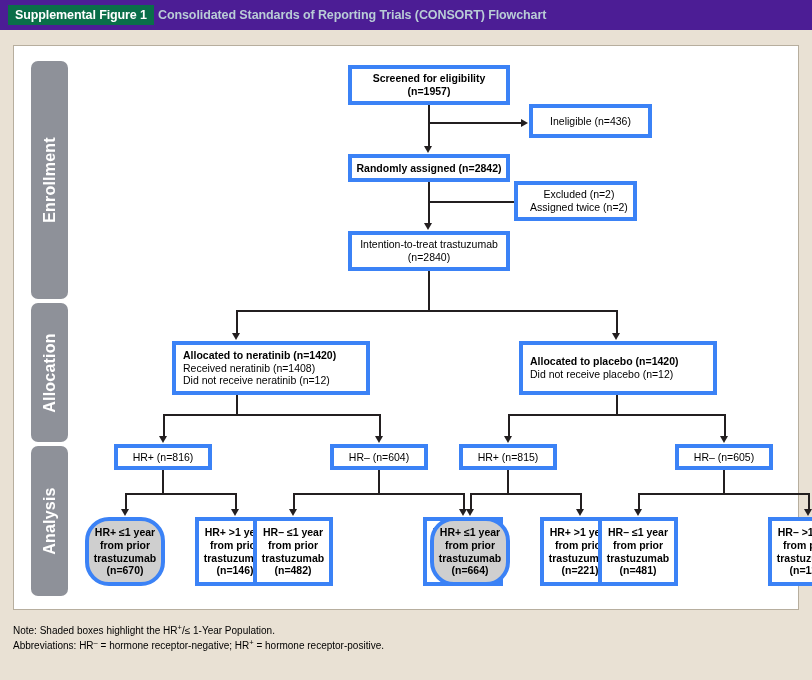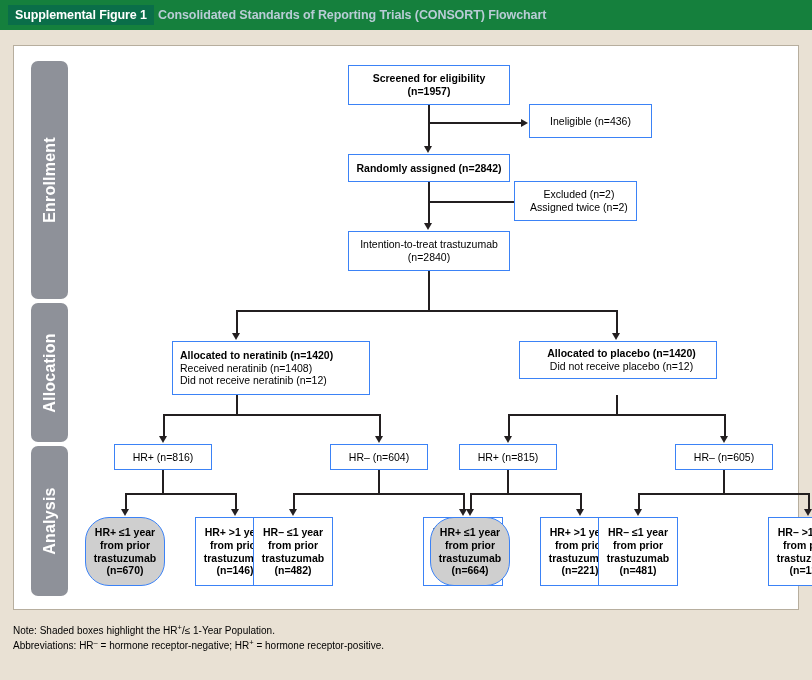--- a/index.html
+++ b/index.html
@@ -16,21 +16,21 @@
     height: 680px;
     background: #e9e1d4;
     overflow: hidden;
   }
 
   
   #header-bar {
     position: absolute;
     left: 0; top: 0;
     width: 812px; height: 30px;
-    background: #15803d;
+    background: #4c1d95;
   }
   #fig-badge {
     position: absolute;
     left: 8px; top: 5px;
     height: 20px;
     padding: 0 7px;
     background: #0a6e49;
     color: #ffffff;
     font-size: 12.5px;
     font-weight: bold;
@@ -77,21 +77,21 @@
     font-size: 16px;
     font-weight: bold;
     white-space: nowrap;
     letter-spacing: 0.2px;
   }
 
   
   .fbox {
     position: absolute;
     box-sizing: border-box;
-    border: 1px solid #3b82f6;
+    border: 4px solid #3b82f6;
     background: #ffffff;
     color: #000000;
     font-size: 10.5px;
     line-height: 12.6px;
     display: flex;
     flex-direction: column;
     justify-content: center;
     overflow: hidden;
   }
   .fbox.shaded { background: #cfcfcf; border-radius: 24px; }
@@ -203,21 +203,21 @@
     <div class="arrow-d" style="left:218px; top:287px;"></div>
     <div class="vline" style="left:602px; top:264px; height:25px;"></div>
     <div class="arrow-d" style="left:598px; top:287px;"></div>
 
     <div class="fbox l" style="left:158px; top:295px; width:198px; height:54px;">
       <span class="ln b">Allocated to neratinib (n=1420)</span>
       <span class="ln ind">Received neratinib (n=1408)</span>
       <span class="ln ind">Did not receive neratinib (n=12)</span>
     </div>
 
-    <div class="fbox l" style="left:505px; top:295px; width:198px; height:38px;align-items:center;">
+    <div class="fbox l" style="left:505px; top:295px; width:198px; height:54px;">
       <span class="ln b">Allocated to placebo (n=1420)</span>
       <span class="ln ind">Did not receive placebo (n=12)</span>
     </div>
 
     <div class="vline" style="left:222px; top:349px; height:21px;"></div>
     <div class="hline" style="left:149px; top:368px; width:218px;"></div>
     <div class="vline" style="left:149px; top:368px; height:24px;"></div>
     <div class="arrow-d" style="left:145px; top:390px;"></div>
     <div class="vline" style="left:365px; top:368px; height:24px;"></div>
     <div class="arrow-d" style="left:361px; top:390px;"></div>

